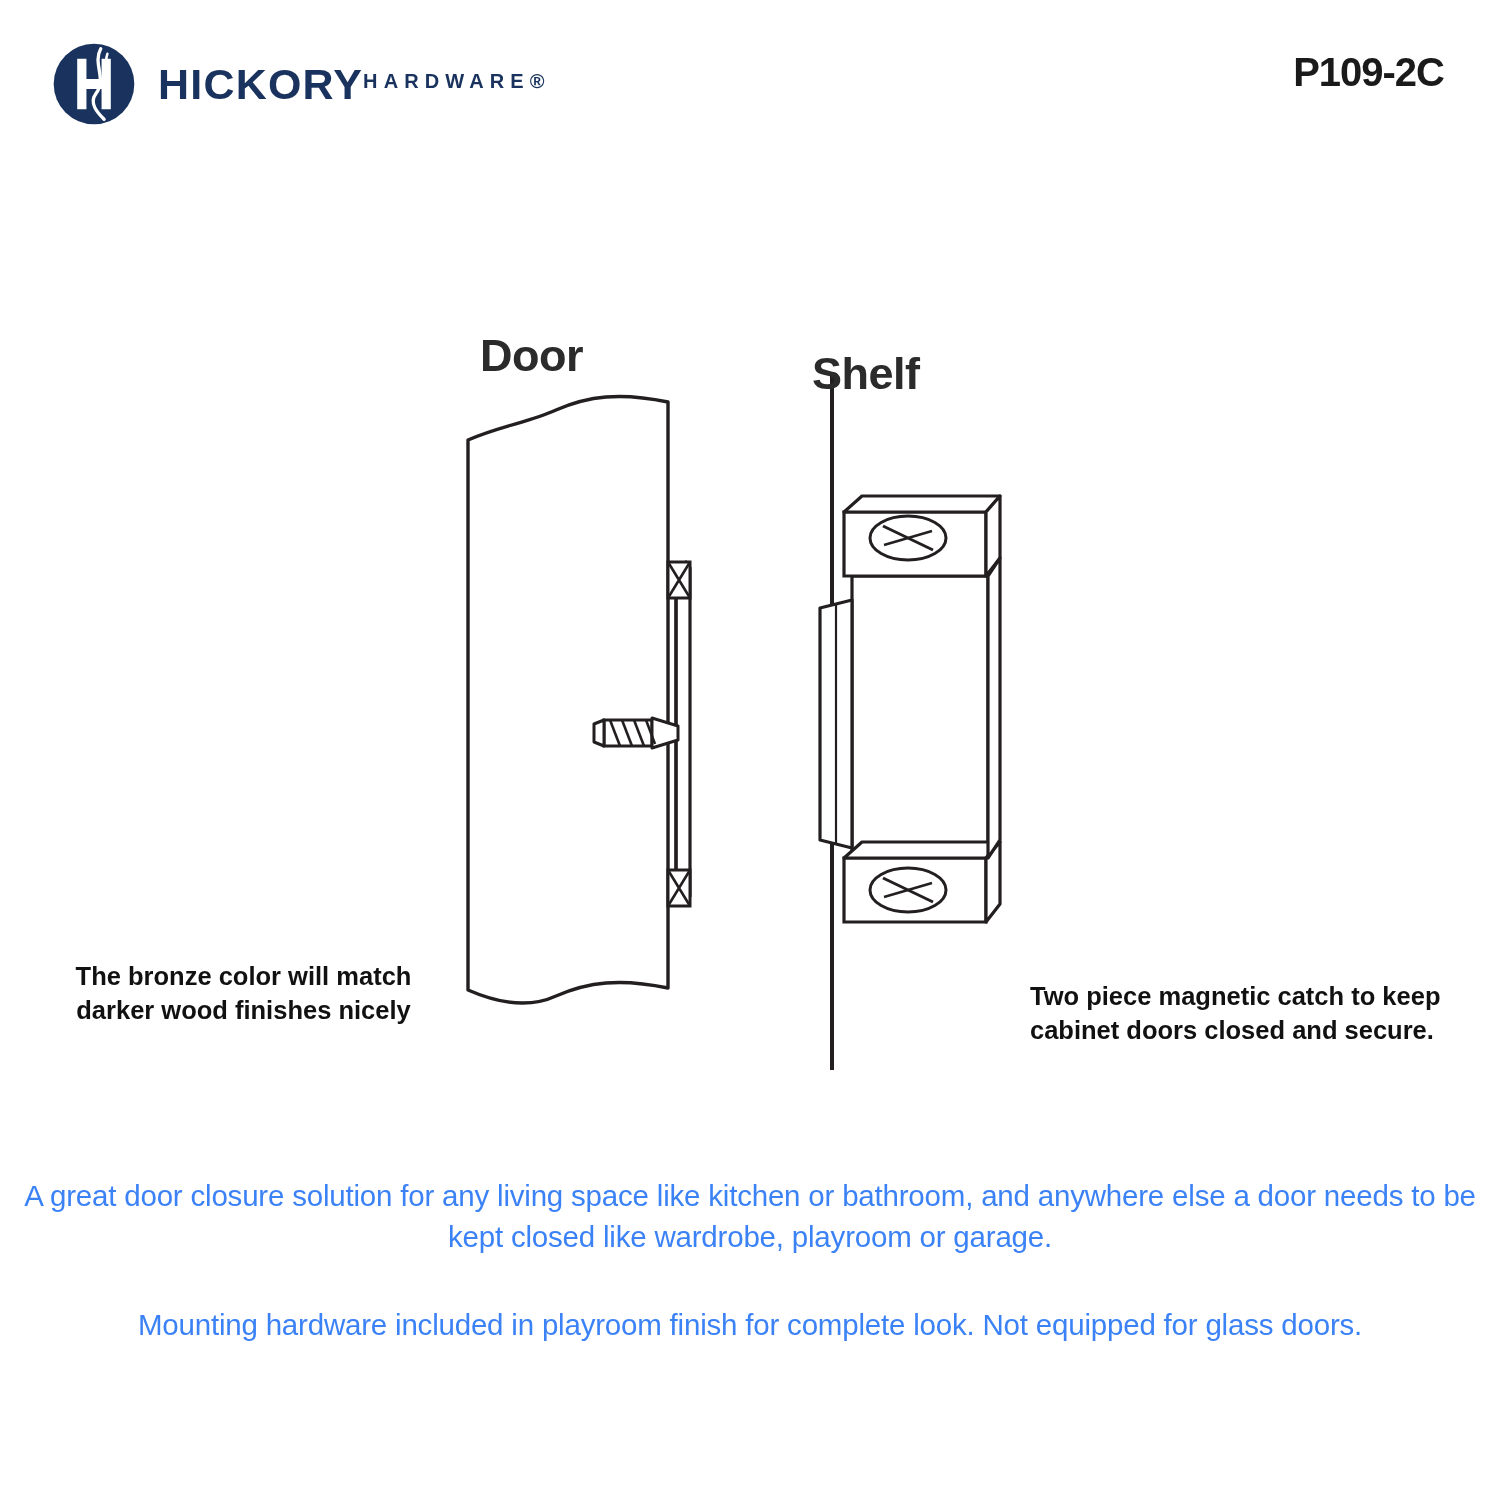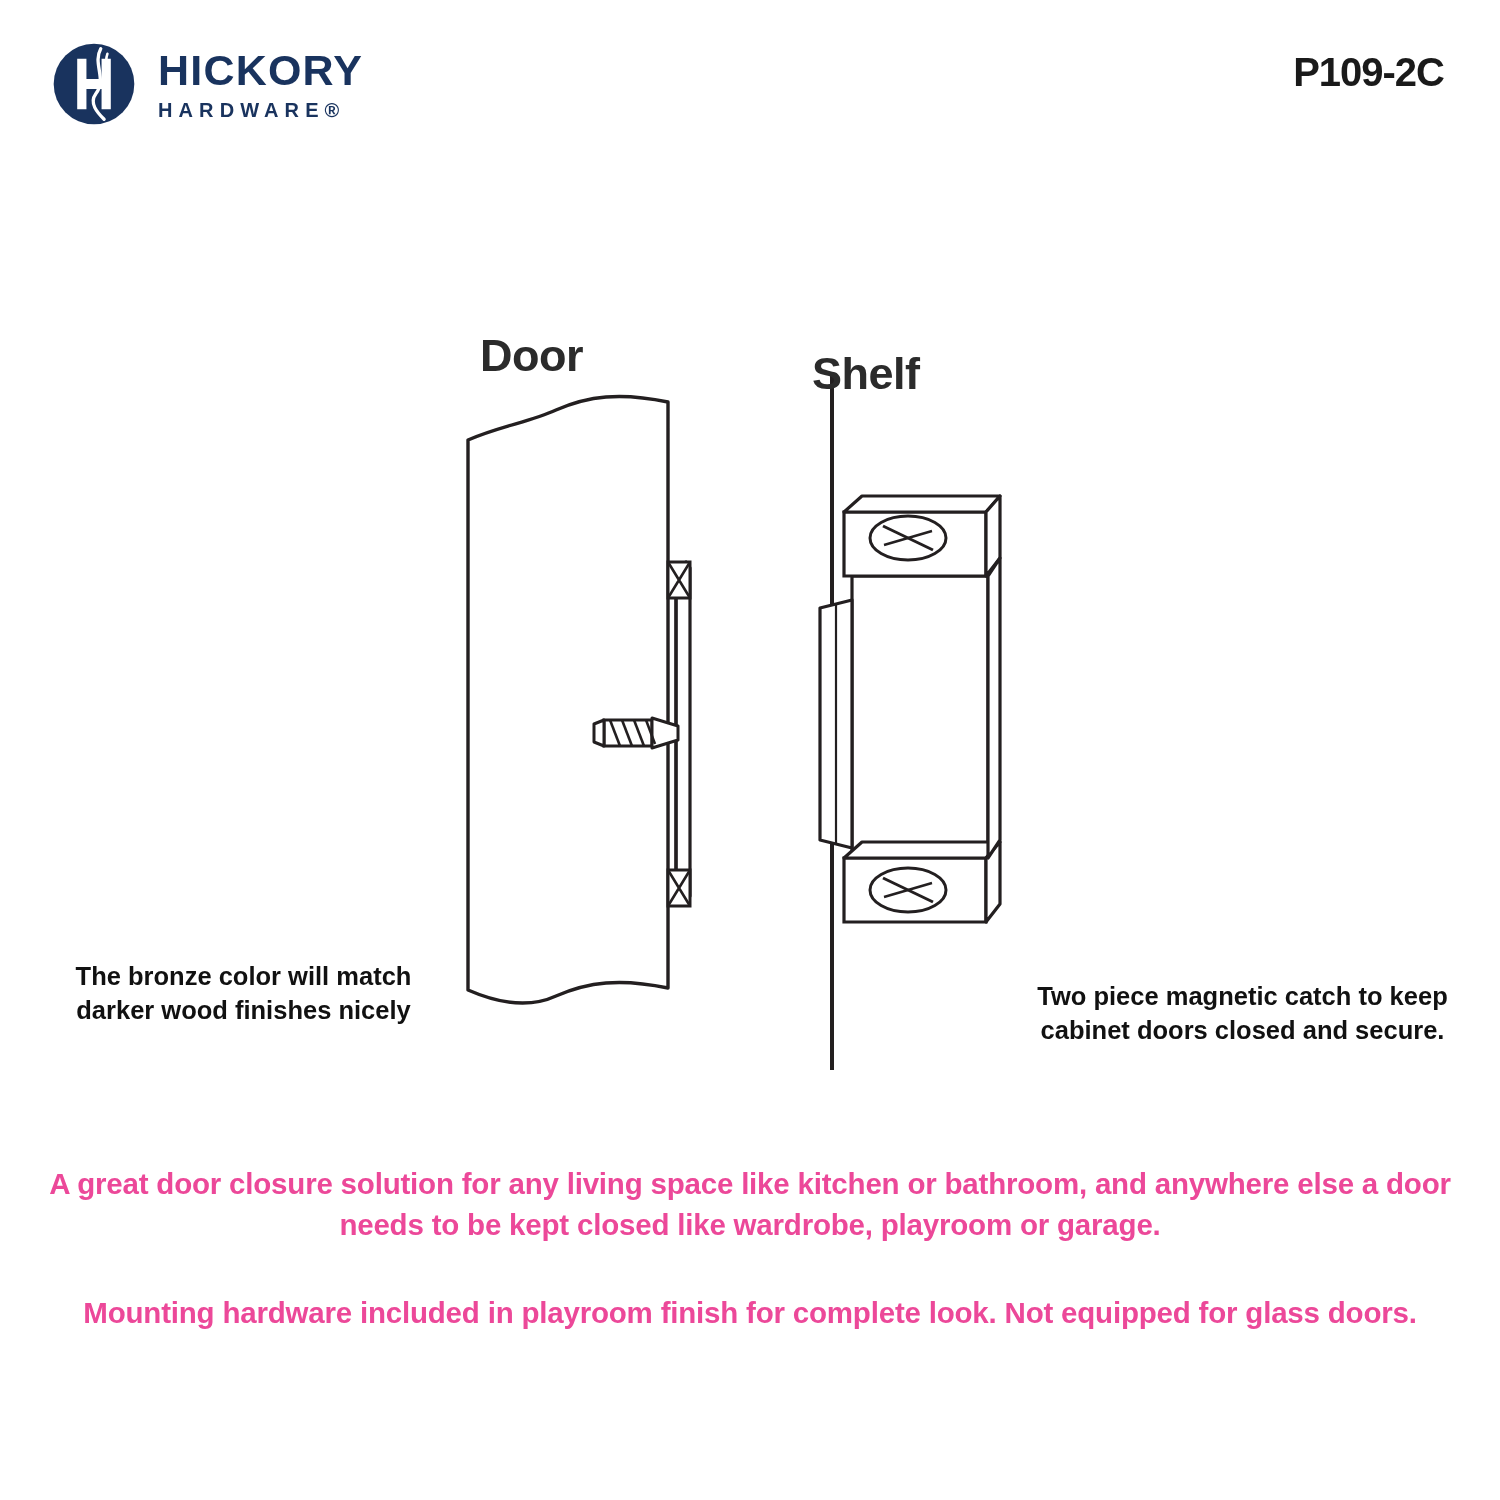--- a/index.html
+++ b/index.html
@@ -31,21 +31,21 @@
     align-items: center;
     gap: 22px;
   }
   #brand-mark {
     width: 84px;
     height: 84px;
     flex: 0 0 auto;
   }
   #brand-text {
     display: flex;
-    flex-direction: column;
+    flex-direction: row;
     justify-content: flex-start;
     line-height: 1;
   }
   #brand-name {
     font-size: 43px;
     font-weight: bold;
     letter-spacing: 1.2px;
     color: #19335e;
   }
   #brand-sub {
@@ -98,37 +98,36 @@
   #callout-left {
     left: 46px;
     top: 660px;
     width: 395px;
     text-align: center;
   }
   #callout-right {
     left: 1030px;
     top: 680px;
     width: 425px;
-    text-align: center;
   }
 
   
   #bottom-text {
     position: absolute;
     left: 0;
     top: 1160px;
     width: 1500px;
     text-align: center;
   }
   #bottom-text p {
-    margin: 4px;
+    margin: 16px;
     font-size: 29.5px;
-    font-weight: bold;
+    font-weight: normal;
     line-height: 1.38;
-    color: #ec4899;
+    color: #3b82f6;
     letter-spacing: -0.2px;
   }
   #paragraph-2 {
     margin-top: 48px !important;
   }
 </style>
 </head>
 <body>
 
 <div id="header">

